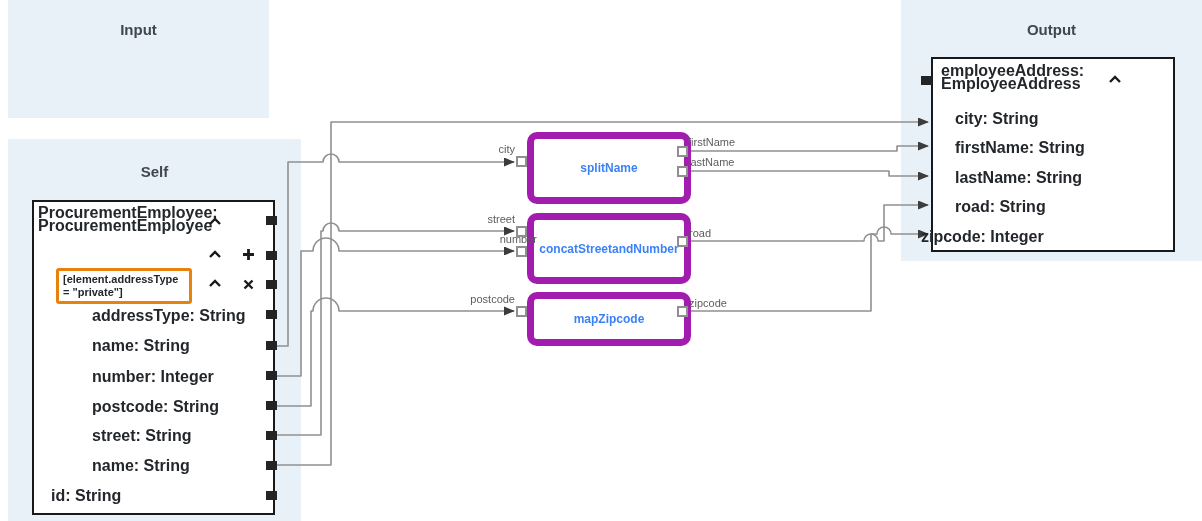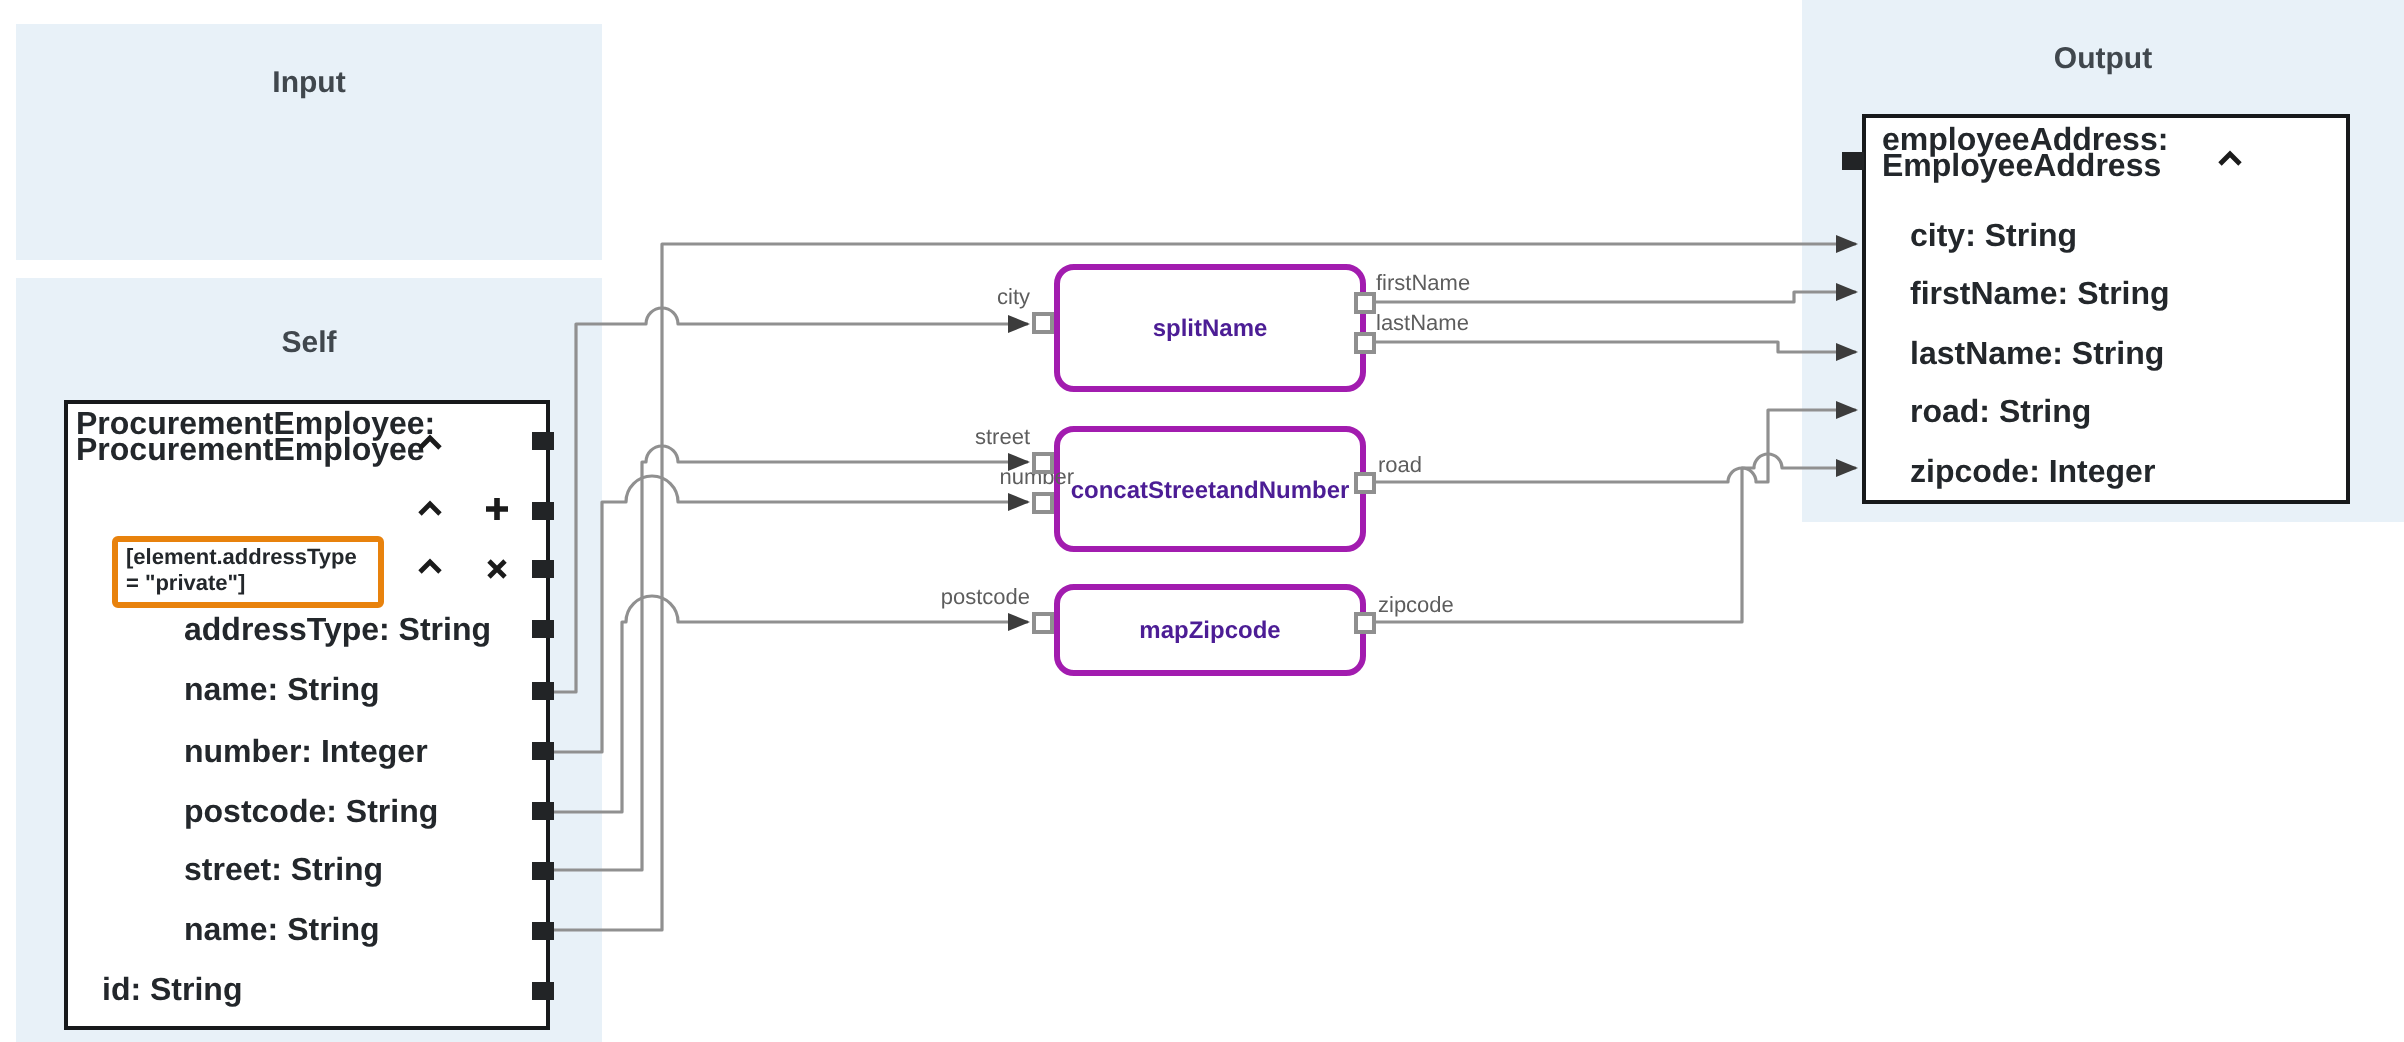--- a/index.html
+++ b/index.html
@@ -14,32 +14,32 @@
   .trow{position:absolute;font-size:16px;font-weight:bold;color:#23272b;
     line-height:13px;z-index:4;white-space:nowrap;}
   .trow.wrap{white-space:normal;}
   .filter-box{position:absolute;border:3px solid #e8820d;border-radius:3px;
     padding:2px 4px;z-index:4;box-sizing:border-box;}
   .filter-box .trow-inner{font-size:11px;font-weight:bold;color:#23272b;line-height:13px;}
   .icon-btn{position:absolute;z-index:5;cursor:pointer;line-height:0;}
   .bport{position:absolute;width:11px;height:9px;background:#222426;z-index:6;}
   .wport{position:absolute;width:11px;height:11px;background:#fff;
     border:2px solid #8f8f8f;box-sizing:border-box;z-index:6;}
-  .fn-box{position:absolute;background:#fff;border:3px solid #a21caf;border-radius:10px;
+  .fn-box{position:absolute;background:#fff;border:7px solid #a21caf;border-radius:10px;
     display:flex;align-items:center;justify-content:center;z-index:3;
-    font-weight:bold;font-size:12px;color:#4c1d95;}
+    font-weight:bold;font-size:12px;color:#3b82f6;}
   .wire-label{position:absolute;font-size:11px;color:#5d5d5d;line-height:13px;z-index:4;}
   .wire-label.r{text-align:right;}
 </style>
 </head>
 <body>
 
 <div class="canvas">
 
-  <div class="panel" style="left:8px;top:12px;width:293px;height:118px">
+  <div class="panel" style="left:8px;top:0;width:261px;height:118px">
     <div class="panel-title">Input</div>
   </div>
   <div class="panel" style="left:8px;top:139px;width:293px;height:382px">
     <div class="panel-title" style="top:24px">Self</div>
   </div>
   <div class="panel" style="left:901px;top:0;width:301px;height:261px">
     <div class="panel-title">Output</div>
   </div>
 
   <svg id="wires" width="1202" height="521">
@@ -116,21 +116,21 @@
   <div class="trow wrap" style="left:941px;top:64px;width:150px">employeeAddress: EmployeeAddress</div>
   <div class="icon-btn" style="left:1108px;top:75px">
     <svg width="14" height="9">
         <path d="M2 7 L7 2 L12 7" fill="none" stroke="#1b1b1b" stroke-width="2.4"></path>
       </svg>
   </div>
   <div class="trow" style="left:955px;top:112px">city: String</div>
   <div class="trow" style="left:955px;top:141px">firstName: String</div>
   <div class="trow" style="left:955px;top:171px">lastName: String</div>
   <div class="trow" style="left:955px;top:200px">road: String</div>
-  <div class="trow" style="left:955px;top:230px">zipcode: Integer</div>
+  <div class="trow" style="left:921px;top:230px">zipcode: Integer</div>
   <div class="bport" style="left:921px;top:76px"></div>
 
   <div class="fn-box" style="left:527px;top:132px;width:150px;height:58px">
     <span>splitName</span>
   </div>
   <div class="fn-box" style="left:527px;top:292px;width:150px;height:40px">
     <span>mapZipcode</span>
   </div>
   <div class="fn-box" style="left:527px;top:213px;width:150px;height:57px">
     <span>concatStreetandNumber</span>

